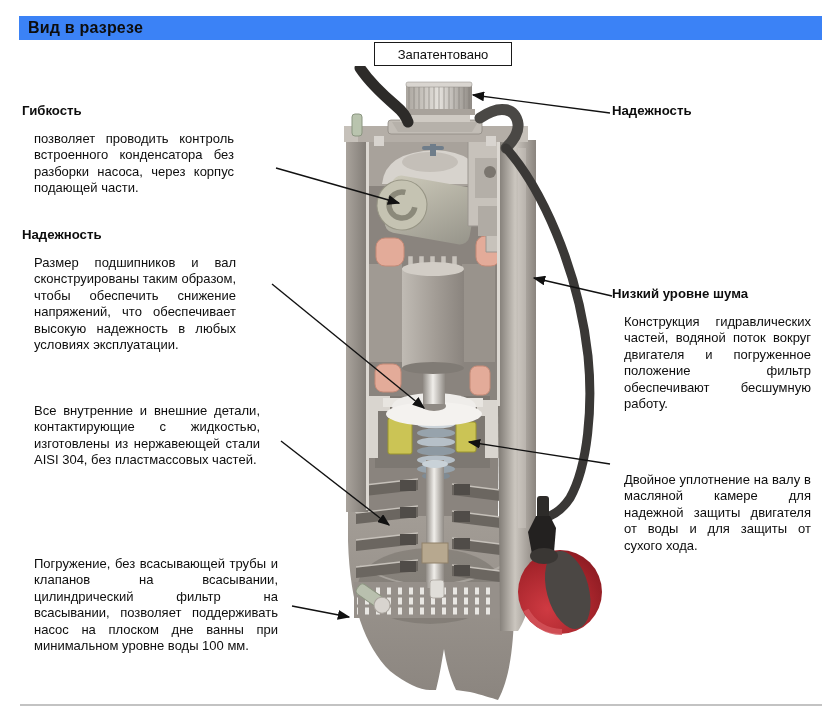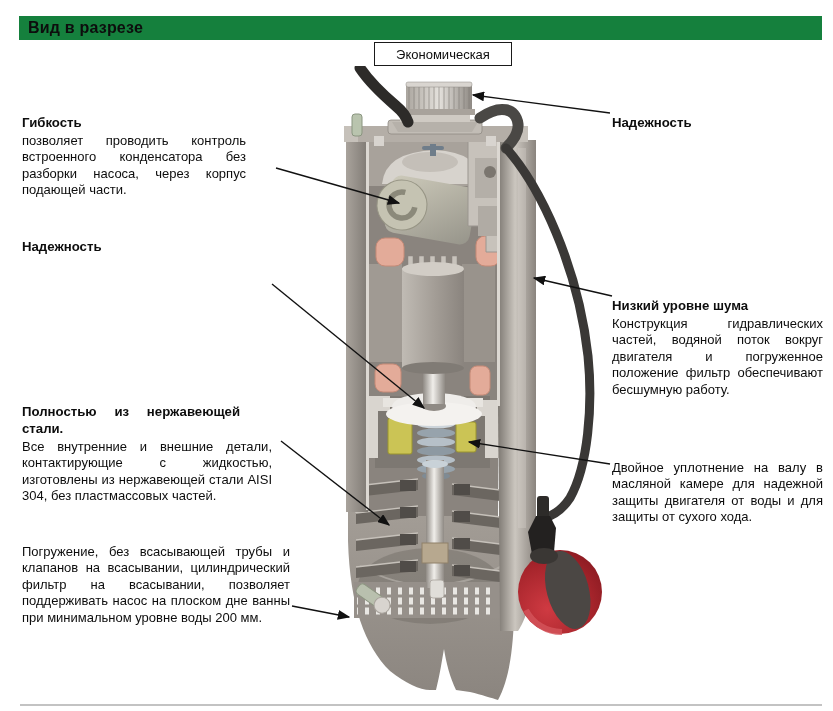--- a/index.html
+++ b/index.html
@@ -2,52 +2,52 @@
 <html><head>
 <meta charset="utf-8">
 <style>
   html,body{margin:0;padding:0;background:#ffffff;}
   body{
     width:833px;height:711px;position:relative;overflow:hidden;
     font-family:"Liberation Sans","DejaVu Sans",sans-serif;color:#0d0d0d;
   }
   .header-bar{
     position:absolute;left:19px;top:16px;width:803px;height:24px;
-    background:#15803d;display:flex;align-items:center;
+    background:#3b82f6;display:flex;align-items:center;
   }
   .header-title{font-size:16px;font-weight:bold;padding-left:9px;letter-spacing:.2px;}
   .patent-box{
     position:absolute;left:374px;top:42px;width:136px;height:22px;
     background:#fff;border:1.5px solid #1a1a1a;
     display:flex;align-items:center;justify-content:center;font-size:13px;
   }
   .note{position:absolute;font-size:13px;line-height:16.4px;text-align:justify;}
-  .note h3{margin:12px 0 2px 0;font-size:13.2px;line-height:17px;font-weight:bold;text-align:justify;}
-  .note p{margin:0;}
+  .note h3{margin:0 0 2px 0;font-size:13.2px;line-height:17px;font-weight:bold;text-align:justify;}
+  .note p{margin:12px;}
   .n-l1{left:22px;top:102px;width:224px;}
   .n-l2{left:22px;top:226px;width:226px;}
   .n-l3{left:22px;top:391px;width:250px;}
   .n-l3 h3{max-width:218px;}
   .n-l4{left:22px;top:544px;width:268px;}
   .n-r1{left:612px;top:102px;width:211px;}
   .n-r2{left:612px;top:285px;width:211px;}
   .n-r3{left:612px;top:460px;width:211px;}
   .bottom-rule{position:absolute;left:20px;top:704px;width:802px;height:2px;background:#c3c3c3;}
   .pump-svg{position:absolute;left:330px;top:66px;width:290px;height:645px;}
   .arrow-overlay{position:absolute;left:0;top:0;width:833px;height:711px;pointer-events:none;}
 </style>
 </head>
 <body>
 
 <div class="header-bar">
   <span class="header-title">Вид в разрезе</span>
 </div>
 
 <div class="patent-box">
-  <span>Экономическая</span>
+  <span>Запатентовано</span>
 </div>
 
 <svg class="pump-svg" viewBox="0 0 290 645" xmlns="http://www.w3.org/2000/svg">
   <defs>
     <linearGradient id="gJacket" x1="0" y1="0" x2="1" y2="0">
       <stop offset="0" stop-color="#7e7973"></stop>
         <stop offset="0.45" stop-color="#cbc6bf"></stop>
         <stop offset="1" stop-color="#8a847e"></stop>
     </linearGradient>
     <linearGradient id="gWall" x1="0" y1="0" x2="1" y2="0">
@@ -279,27 +279,27 @@
     <line x1="610" y1="464" x2="469" y2="442" marker-end="url(#ah)"></line>
   </g>
 </svg>
 
 <div class="note n-l1">
   <h3>Гибкость</h3>
   <p>позволяет проводить контроль встроенного конденсатора без разборки насоса, через корпус подающей части.</p>
 </div>
 <div class="note n-l2">
   <h3>Надежность</h3>
+  <p>Размер подшипников и вал сконструированы таким образом, чтобы обеспечить снижение напряжений, что обеспечивает высокую надежность в любых условиях эксплуатации.</p>
 </div>
 <div class="note n-l3">
-  <h3>Полностью из нержавеющей стали.</h3>
   <p>Все внутренние и внешние детали, контактирующие с жидкостью, изготовлены из нержавеющей стали AISI 304, без пластмассовых частей.</p>
 </div>
 <div class="note n-l4">
-  <p>Погружение, без всасывающей трубы и клапанов на всасывании, цилиндрический фильтр на всасывании, позволяет поддерживать насос на плоском дне ванны при минимальном уровне воды 200 мм.</p>
+  <p>Погружение, без всасывающей трубы и клапанов на всасывании, цилиндрический фильтр на всасывании, позволяет поддерживать насос на плоском дне ванны при минимальном уровне воды 100 мм.</p>
 </div>
 
 <div class="note n-r1">
   <h3>Надежность</h3>
 </div>
 <div class="note n-r2">
   <h3>Низкий уровне шума</h3>
   <p>Конструкция гидравлических частей, водяной поток вокруг двигателя и погруженное положение фильтр обеспечивают бесшумную работу.</p>
 </div>
 <div class="note n-r3">

